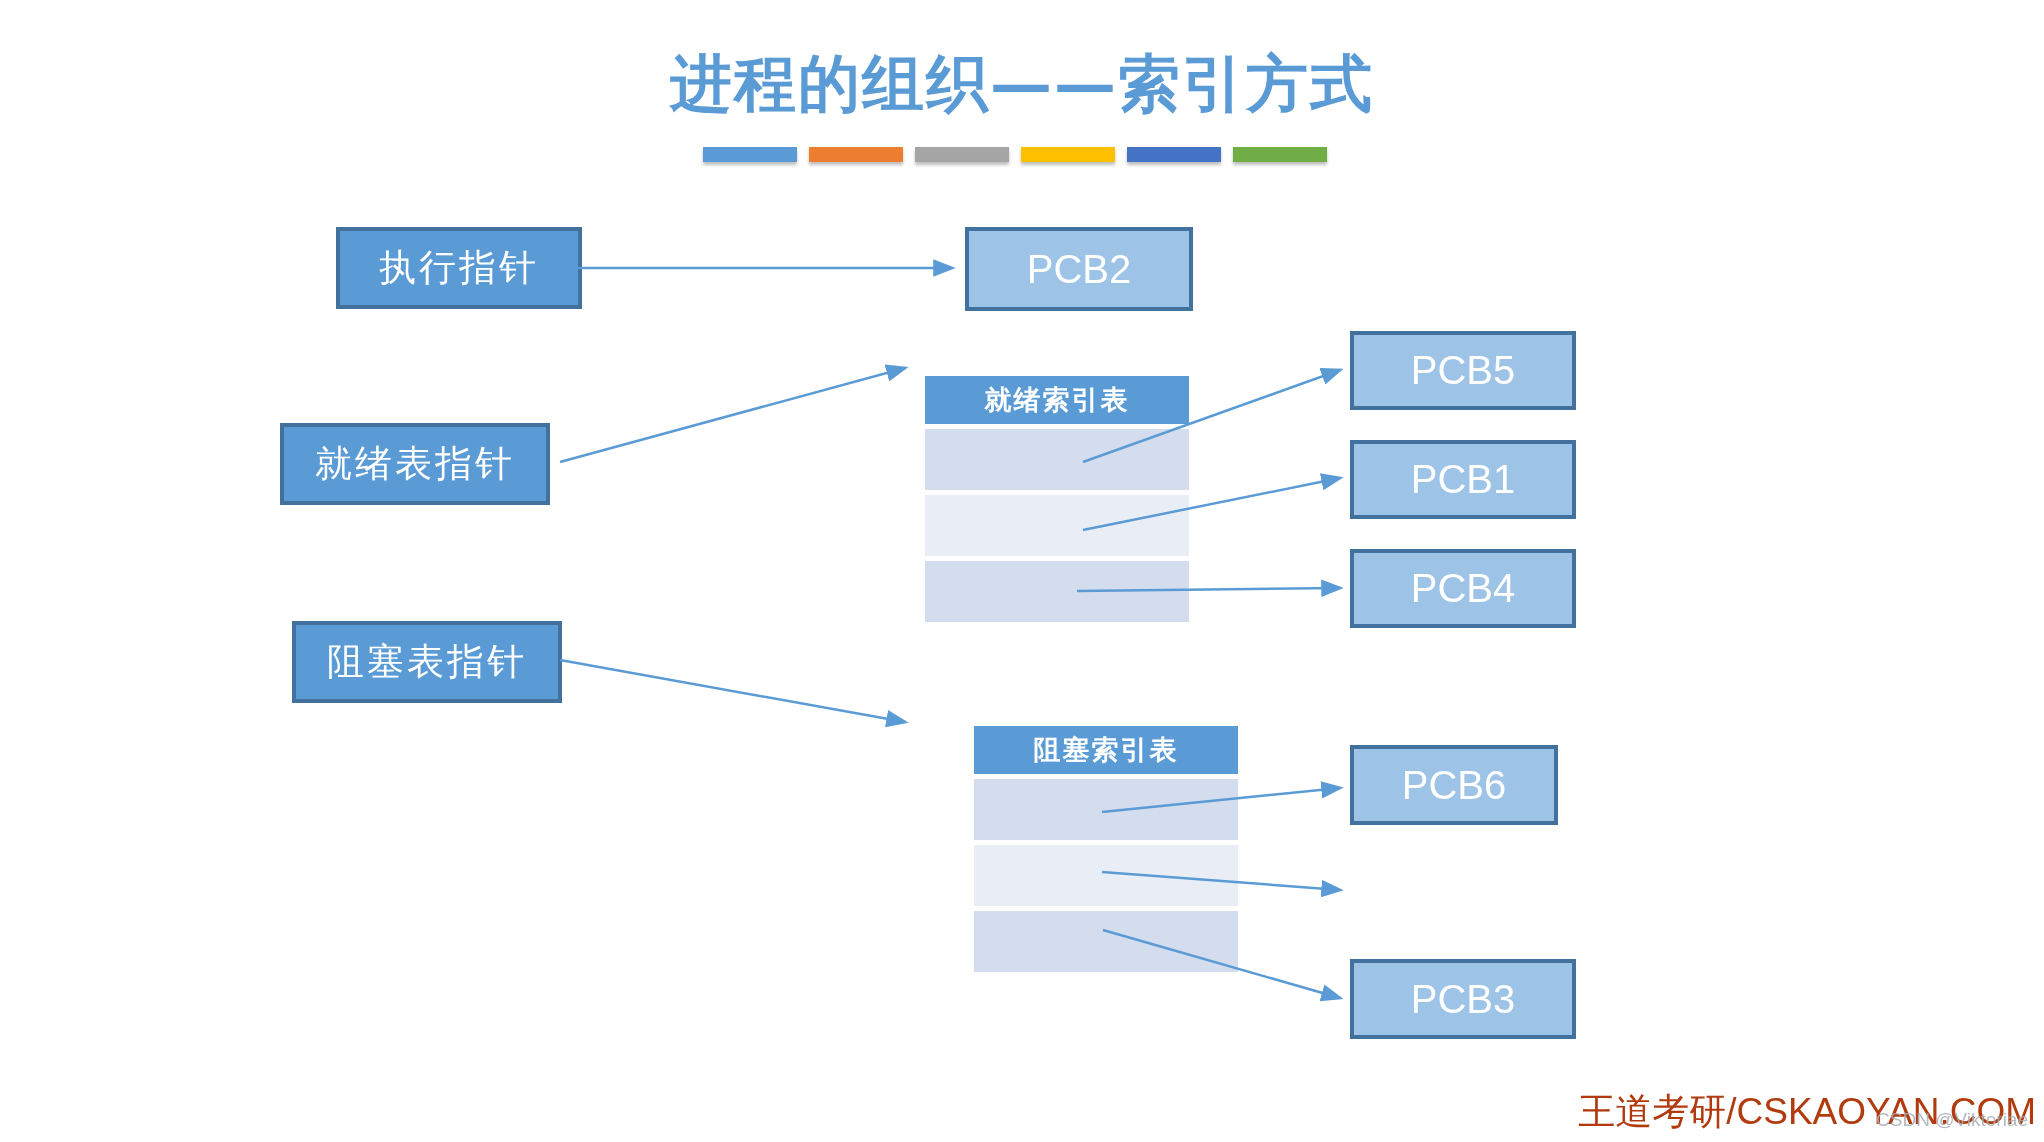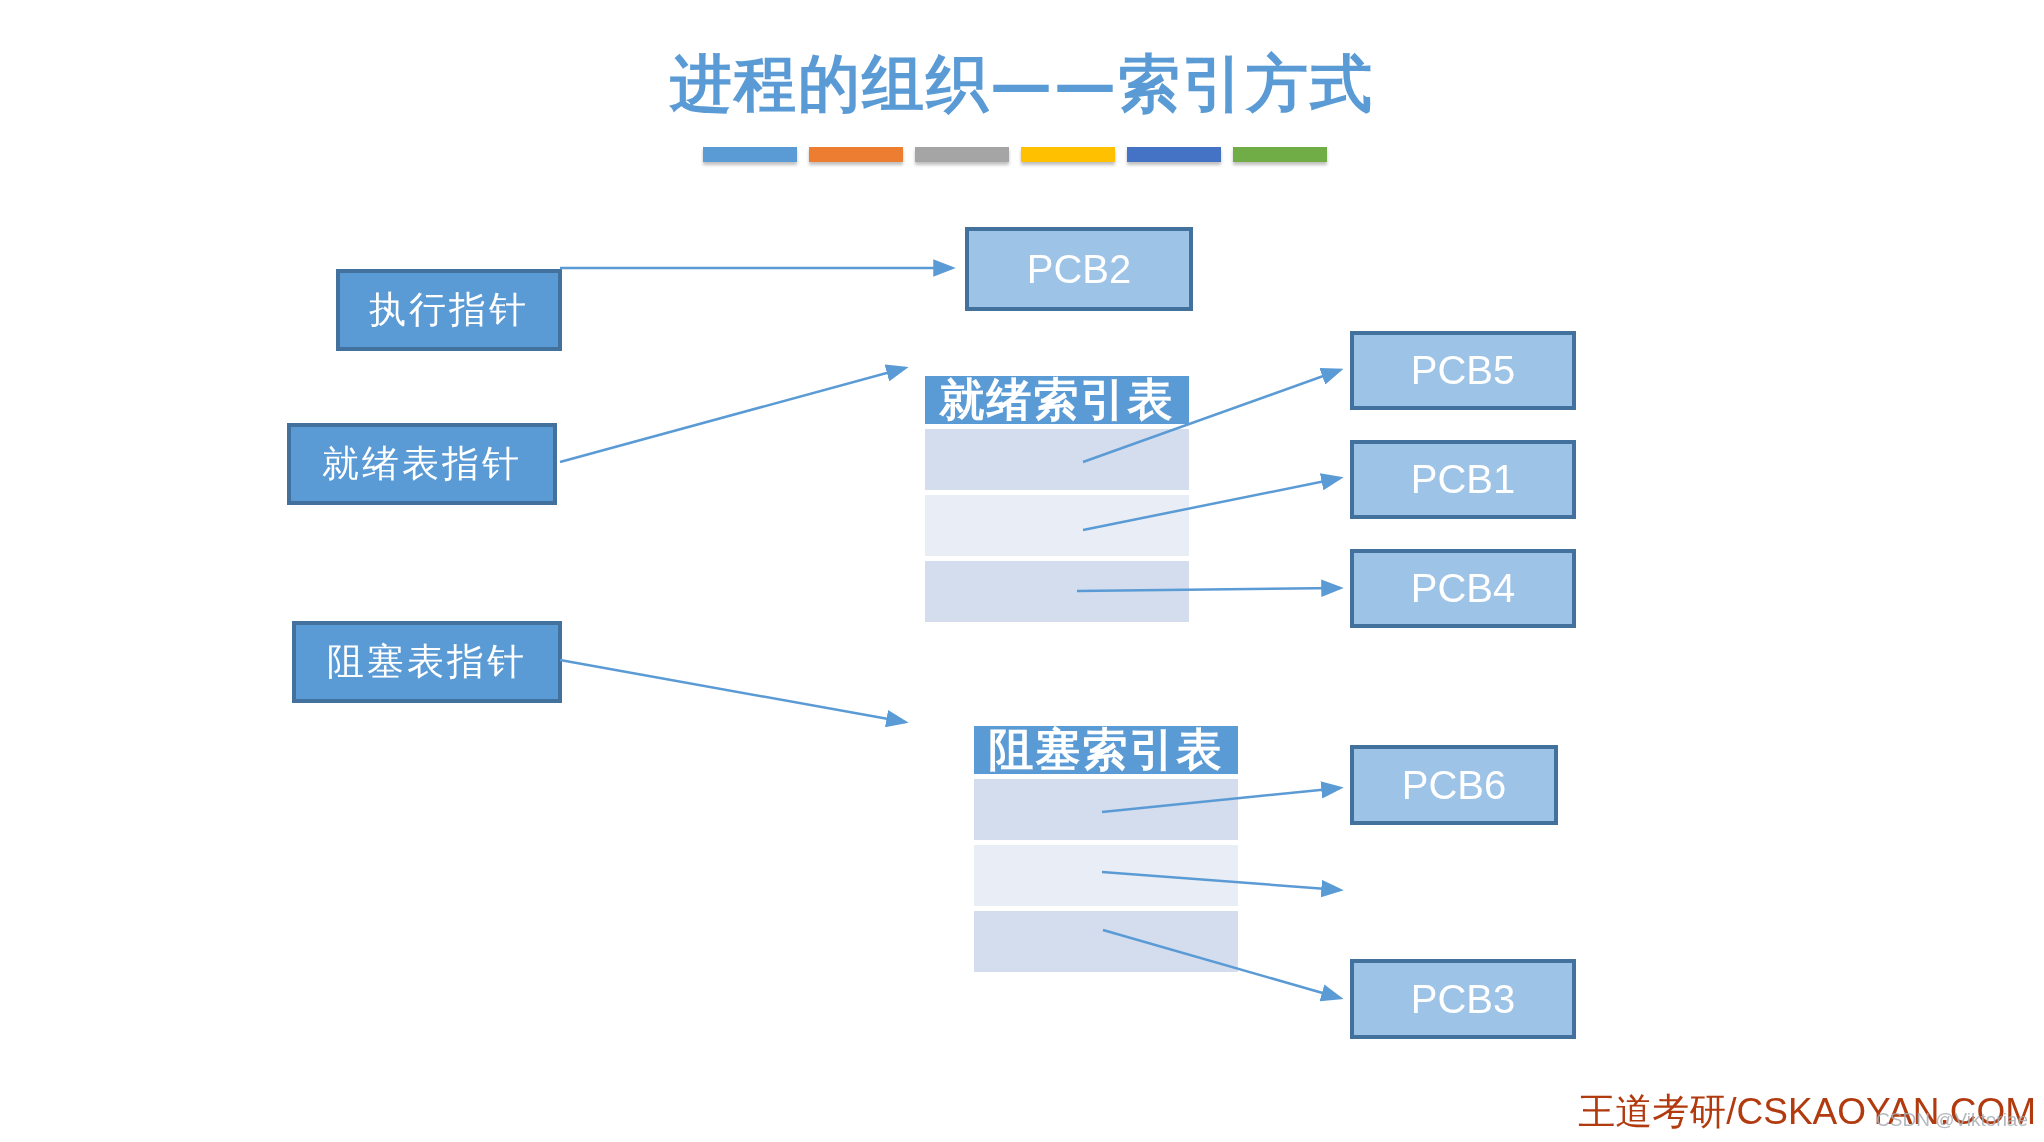--- a/index.html
+++ b/index.html
@@ -26,22 +26,22 @@
     width:94px; height:15px; display:inline-block;
     box-shadow:0 3px 3px rgba(0,0,0,.25);
   }
   .ptr-box{
     position:absolute; box-sizing:border-box;
     background:var(--accent); border:4px solid var(--accent_dark);
     display:flex; align-items:center; justify-content:center;
     color:#fff; font-family:"DejaVu Serif","Liberation Serif",serif;
     font-size:37px; letter-spacing:3px;
   }
-  .ptr-exec   {left:336px; top:227px; width:226px; height:82px;margin-top:42px;}
-  .ptr-ready  {left:287px; top:423px; width:270px; height:82px;align-items:center;}
+  .ptr-exec   {left:336px; top:227px; width:246px; height:82px;}
+  .ptr-ready  {left:280px; top:423px; width:270px; height:82px;align-items:center;}
   .ptr-blocked{left:292px; top:621px; width:270px; height:82px;text-align:right;}
   .pcb-box{
     position:absolute; box-sizing:border-box;
     background:var(--pcb_fill); border:4px solid var(--accent_dark);
     display:flex; align-items:center; justify-content:center;
     color:#fff; font-size:40px; font-family:"Liberation Sans",sans-serif;
   }
   .pcb2{left:965px;  top:227px; width:228px; height:84px;}
   .pcb5{left:1350px; top:331px; width:226px; height:79px;}
   .pcb1{left:1350px; top:440px; width:226px; height:79px;}
@@ -49,21 +49,21 @@
   .pcb6{left:1350px; top:745px; width:208px; height:80px;text-align:center;}
   .pcb7{left:1350px; top:851px; width:226px; height:80px;}
   .pcb3{left:1350px; top:959px; width:226px; height:80px;}
   .idx-table{position:absolute; width:264px;}
   .idx-ready  {left:925px; top:376px;}
   .idx-blocked{left:974px; top:726px;}
   .idx-header{
     height:48px; background:var(--accent);
     display:flex; align-items:center; justify-content:center;
     color:#fff; font-family:"DejaVu Serif","Liberation Serif",serif;
-    font-weight:bold; font-size:45px; letter-spacing:2px;
+    font-weight:bold; font-size:27px; letter-spacing:2px;
   }
   .trow{margin-top:5px; height:61px;}
   .trow.dark {background:var(--band_dark);}
   .trow.light{background:var(--band_light);}
   svg.wires{position:absolute; left:0; top:0; pointer-events:none;}
   .wires line{stroke:var(--accent); stroke-width:2.5;}
   .brand{
     position:absolute; right:8px; bottom:5px; margin:0;
     color:var(--brand_red); font-size:37px; font-family:"Liberation Sans",sans-serif;
   }

